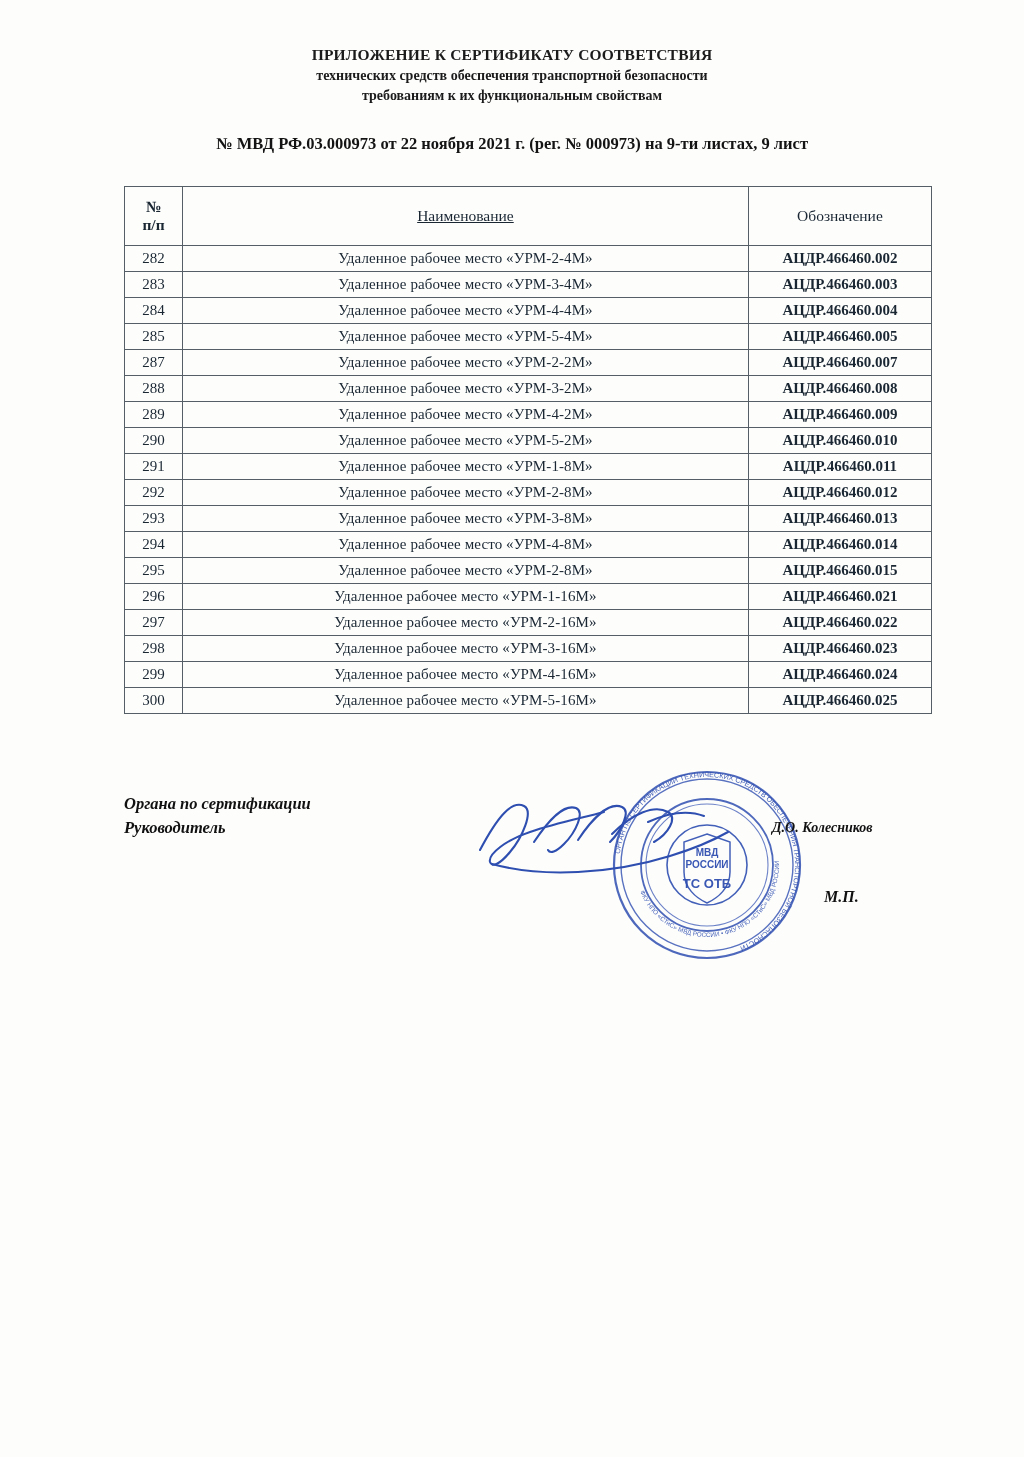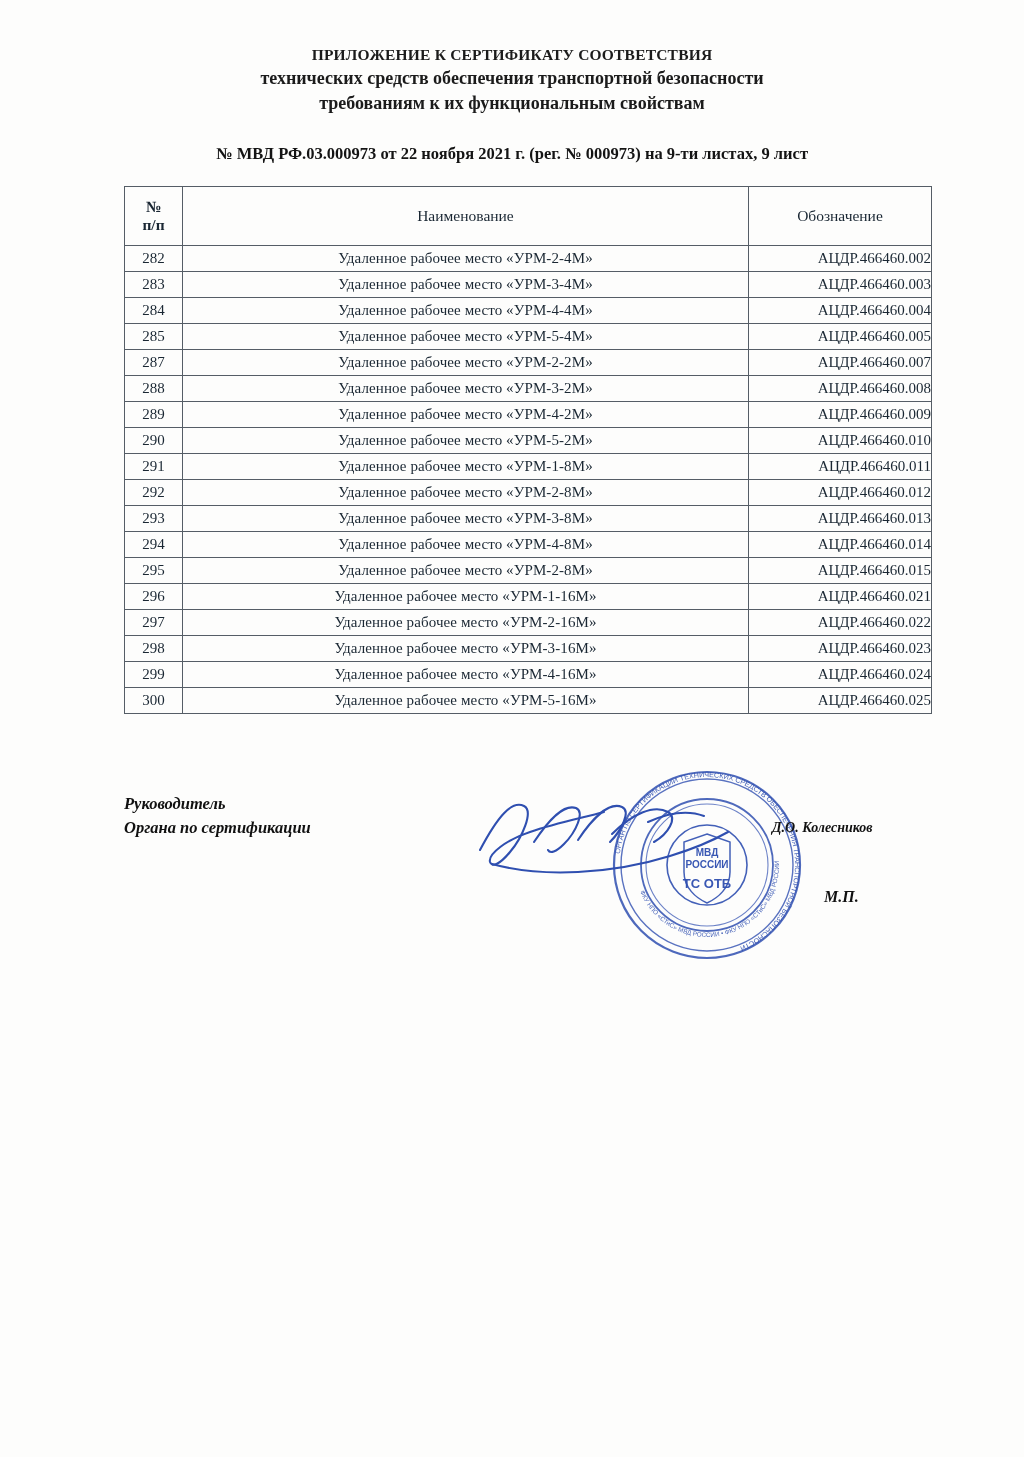--- a/index.html
+++ b/index.html
@@ -30,21 +30,21 @@
     margin-top: 46px;
   }
   .header .line1 {
     font-size: 15.5px;
     font-weight: bold;
     letter-spacing: 0.2px;
     color: #1b1b1b;
   }
   .header .line2,
   .header .line3 {
-    font-size: 18px;
+    font-size: 14px;
     font-weight: bold;
     color: #1b1b1b;
     margin-top: 4px;
   }
 
   .cert-line {
     text-align: center;
     font-size: 16.5px;
     font-weight: bold;
     margin-top: 30px;
@@ -77,20 +77,21 @@
     line-height: 1.15;
     height: 46px;
     vertical-align: middle;
   }
   table.reg thead th.num {
     width: 54px;
     font-weight: bold;
   }
   table.reg thead th.name {
     width: 574px;
+    text-decoration: underline;
   }
   table.reg thead th.design {
     width: 180px;
     font-family: Liberation Serif, serif;
   }
   table.reg tbody td {
     height: 25px;
     font-size: 15px;
     line-height: 25px;
     margin-top: 48px;
@@ -99,21 +100,22 @@
     text-align: center;
     width: 54px;
     color: #222;
   }
   td.c-name {
     text-align: center;
     padding-left: 9px;
     letter-spacing: 0.1px;
   }
   td.c-design {
-    text-align: right;
+    text-align: center;
+    font-weight: bold;
   }
 
   
   .sig-block {
     position: absolute;
     left: 124px;
     top: 792px;
     width: 812px;
     height: 180px;
   }
@@ -285,22 +287,22 @@
             <td class="c-num">300</td>
             <td class="c-name">Удаленное рабочее место «УРМ-5-16М»</td>
             <td class="c-design">АЦДР.466460.025</td>
           </tr>
         </tbody>
     </table>
   </div>
 
   <div class="sig-block">
     <div class="sig-role">
+      <div>Органа по сертификации</div>
       <div>Руководитель</div>
-      <div>Органа по сертификации</div>
     </div>
 
     <div class="scribble">
       <svg viewBox="0 0 300 110" width="300" height="110" xmlns="http://www.w3.org/2000/svg">
         <g fill="none" stroke="#2f4fb0" stroke-width="2.1" stroke-linecap="round">
           <path d="M8,68 C26,34 40,18 52,24 C62,29 50,56 38,70 C28,82 20,86 18,80 C16,72 34,58 58,50 C84,41 110,36 132,30"></path>
           <path d="M62,60 C78,36 92,22 104,26 C113,30 104,50 92,62 C84,70 78,72 76,68"></path>
           <path d="M106,58 C122,34 138,20 150,25 C159,29 150,48 138,60"></path>
           <path d="M140,52 C160,32 182,22 196,30 C206,36 196,52 182,60"></path>
           <path d="M20,82 C70,96 140,92 198,74 C224,66 242,58 256,50"></path>

